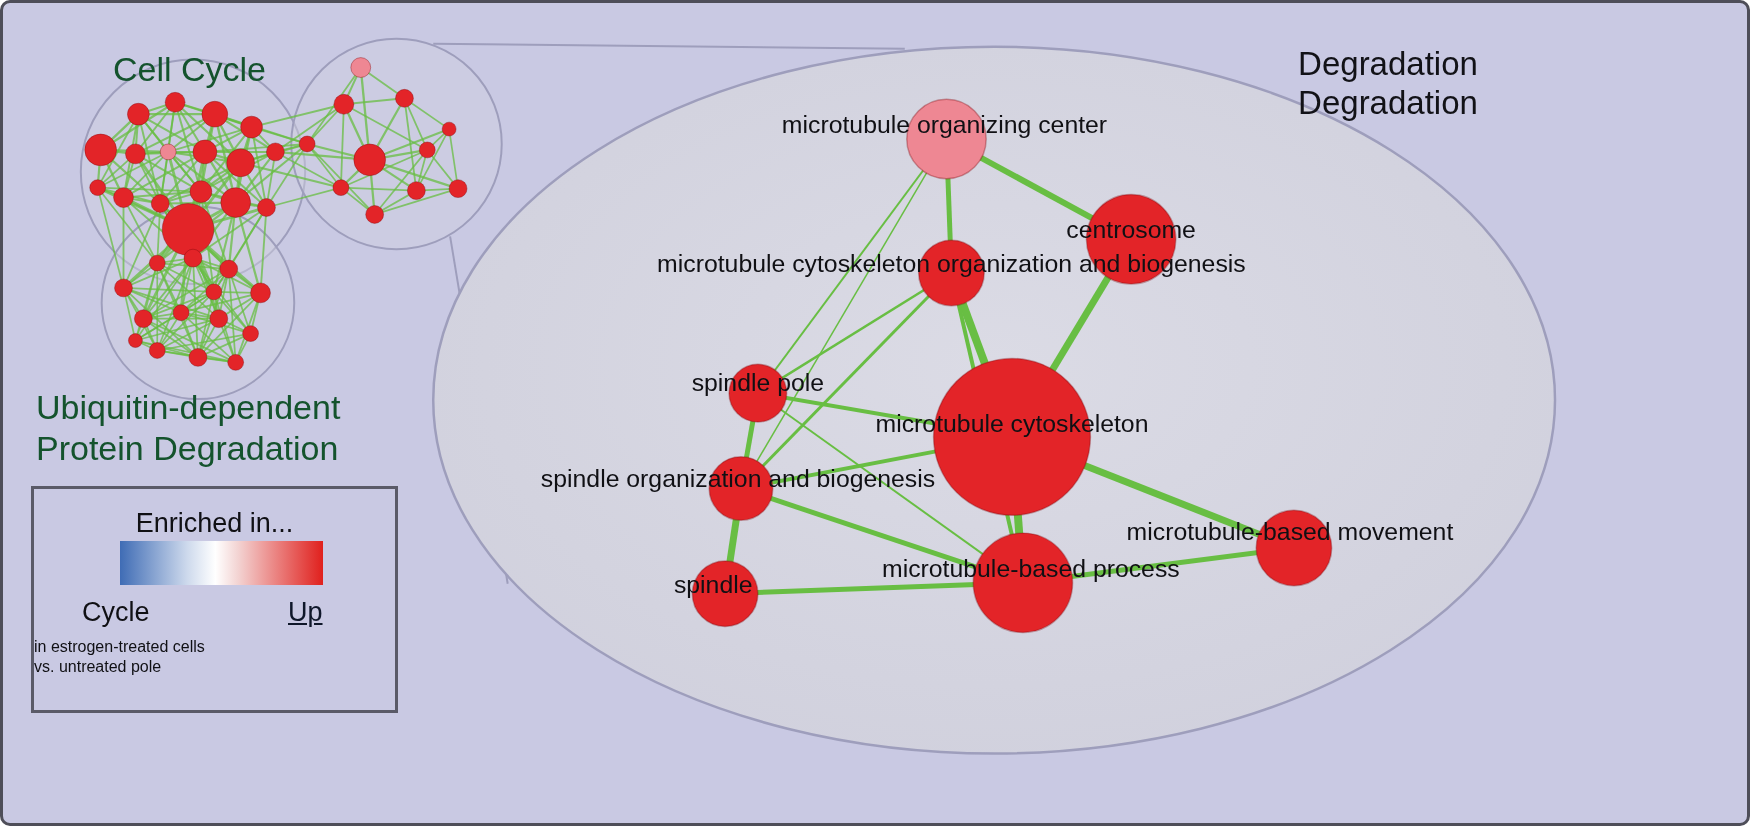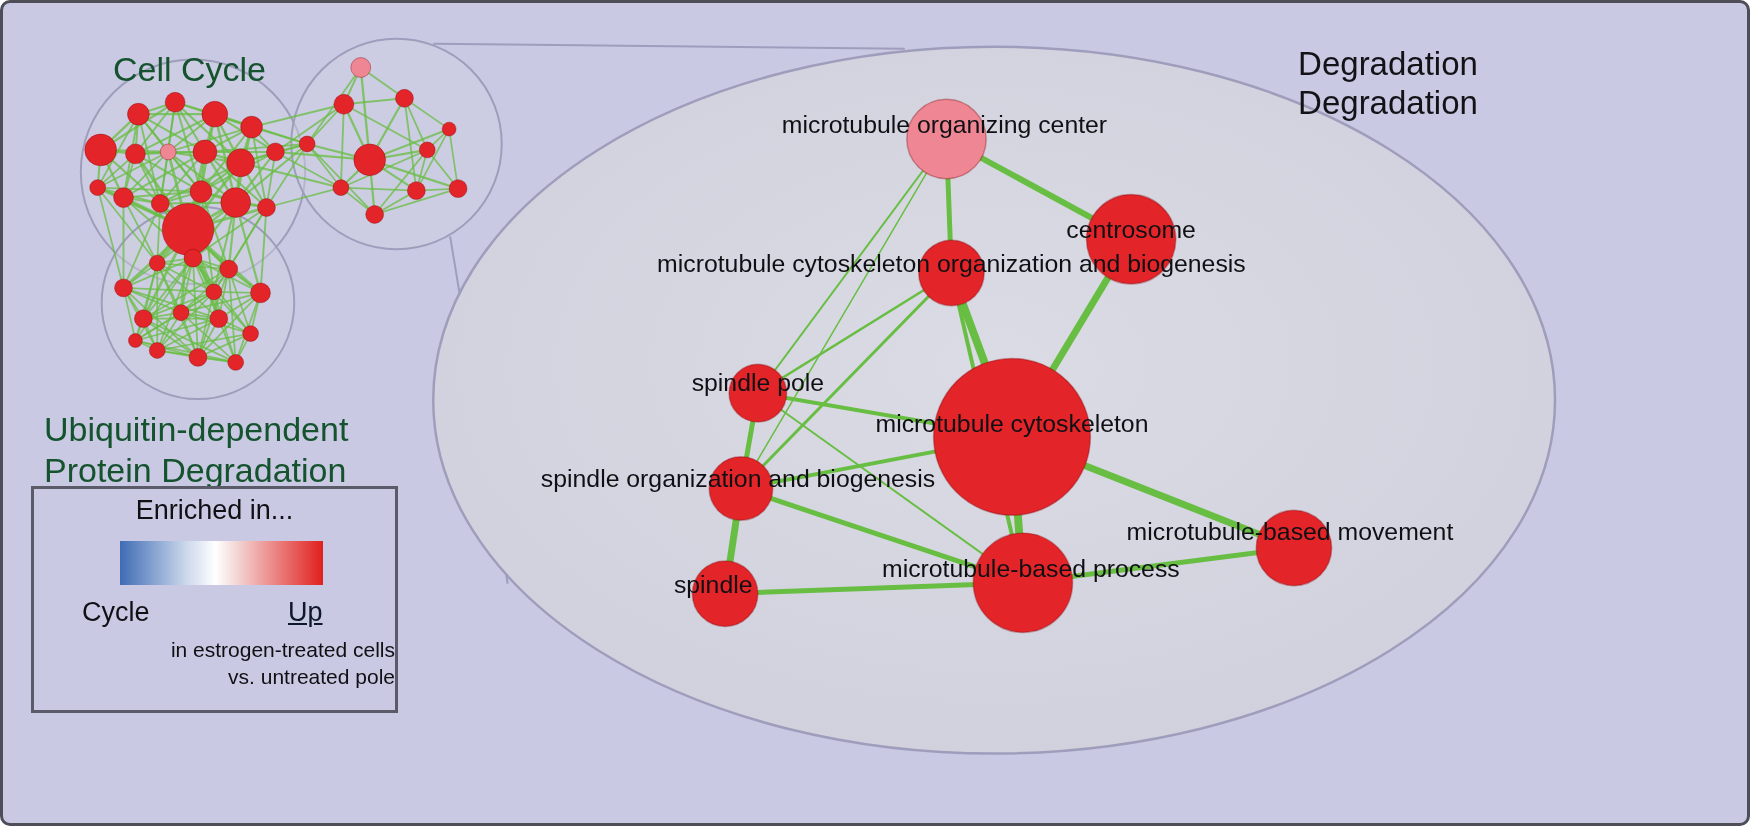--- a/index.html
+++ b/index.html
@@ -11,31 +11,31 @@
     border:3px solid #4e4e59;
     border-radius:10px;
     overflow:hidden;
     font-family:"Liberation Sans",sans-serif;
   }
   svg{position:absolute;left:0;top:0;width:100%;height:100%;}
   svg text{font-family:"Liberation Sans",sans-serif;}
   .overlay{position:absolute;color:#15151a;}
   .cluster-title{color:#14532d;font-size:34px;line-height:1.2;}
   .cell-cycle-title{left:110px;top:46px;}
-  .ubiquitin-title{left:33px;top:406px;margin-left:8px;}
+  .ubiquitin-title{left:33px;top:384px;}
   .mt-title{left:1268px;top:42px;width:234px;text-align:center;font-size:33px;line-height:1.18;color:#121217;}
   .legend{
     position:absolute;left:28px;top:483px;width:367px;height:227px;
     border:3px solid #5a5a68;background:#c9c9e3;box-sizing:border-box;
   }
-  .legend-title{position:absolute;top:6px;width:100%;text-align:center;font-size:27px;color:#101014;}
+  .legend-title{position:absolute;top:19px;width:100%;text-align:center;font-size:27px;color:#101014;}
   .legend-bar{position:absolute;left:86px;top:52px;width:203px;height:44px;}
   .legend-down{position:absolute;left:48px;top:108px;font-size:27px;color:#101014;}
   .legend-up{position:absolute;left:254px;top:108px;font-size:27px;color:#0f172a;text-decoration:underline;}
-  .legend-caption{position:absolute;top:148px;width:100%;text-align:right;font-size:21px;line-height:1.28;color:#101014;}
+  .legend-caption{position:absolute;top:148px;width:100%;text-align:left;font-size:16px;line-height:1.28;color:#101014;}
 </style>
 </head>
 <body>
 
 <div class="stage">
 
   <svg viewBox="0 0 1750 826">
       <defs>
         <radialGradient id="eg" cx="50%" cy="45%" r="68%">
           <stop offset="0%" stop-color="#dbdbe5"></stop>

